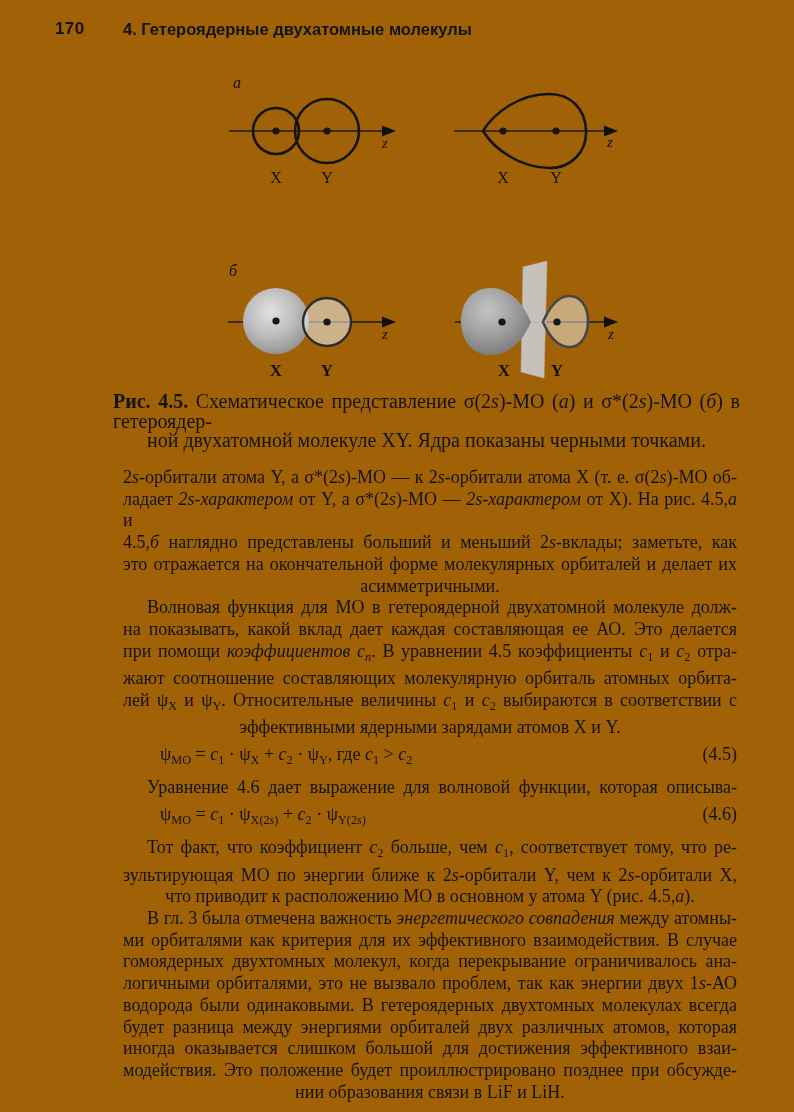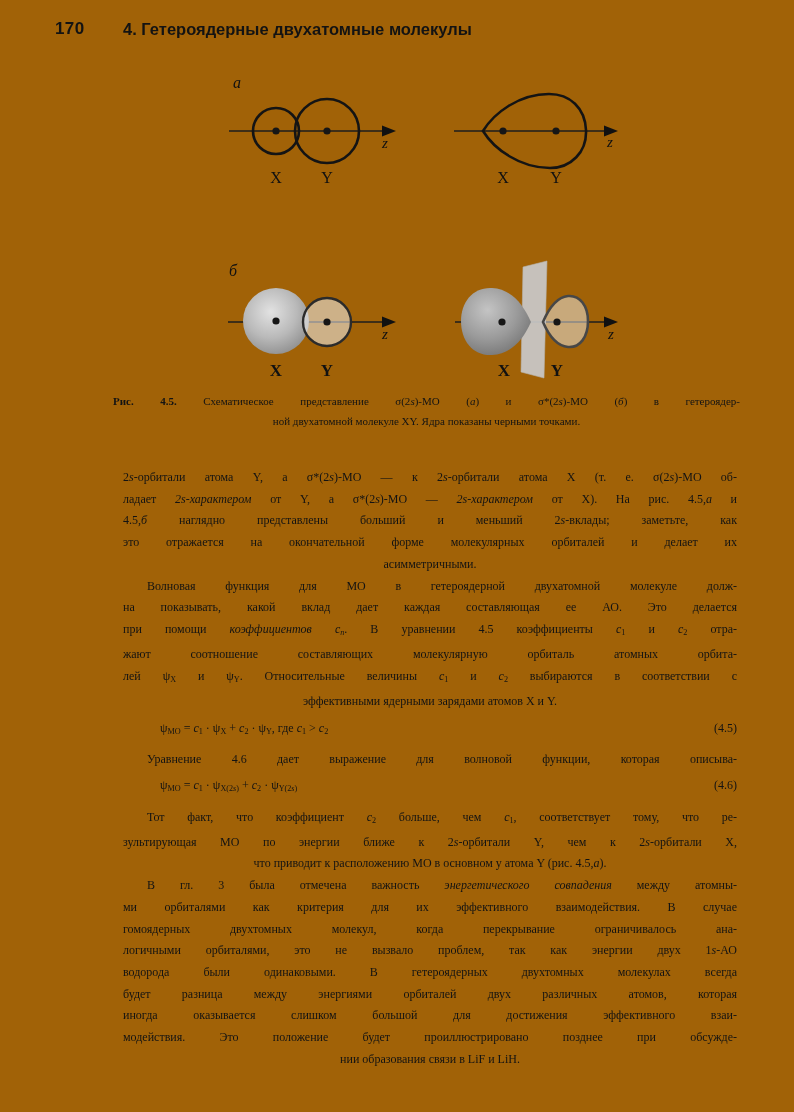--- a/index.html
+++ b/index.html
@@ -3,24 +3,24 @@
 <meta charset="utf-8">
 <style>
   html,body{margin:0;padding:0;background:#e8e8e8;}
   .page{position:relative;width:794px;height:1112px;background:#a16207;overflow:hidden;
         font-family:"Liberation Serif",serif;color:#131313;}
   .pagenum{position:absolute;left:55px;top:19px;
            font-family:"Liberation Sans",sans-serif;font-weight:bold;font-size:17px;letter-spacing:.4px;}
   .chapter{position:absolute;left:123px;top:20px;width:614px;text-align:left;
            font-family:"Liberation Sans",sans-serif;font-weight:bold;font-size:16.5px;}
   .figure{position:absolute;left:0;top:60px;}
-  .caption{position:absolute;left:113px;top:392px;width:627px;font-size:11px;line-height:19.6px;}
+  .caption{position:absolute;left:113px;top:392px;width:627px;font-size:20px;line-height:19.6px;}
   .cap-line{text-align:justify;text-align-last:justify;}
   .cap-line.end{text-align:center;text-align-last:auto;}
-  .content{position:absolute;left:123px;top:467px;width:614px;font-size:12px;line-height:21.7px;}
+  .content{position:absolute;left:123px;top:467px;width:614px;font-size:18px;line-height:21.7px;}
   .bl{text-align:justify;text-align-last:justify;}
   .bl.end{text-align:center;text-align-last:auto;}
   .bl.ind{text-indent:24px;}
   .eqrow{position:relative;margin:5px 0 6px 0;}
   .eqbody{padding-left:37px;}
   .eqnum{position:absolute;right:0;top:0;margin-left:44px;}
   .s-i{font-style:italic;}
   .s-b{font-weight:bold;}
   .s-sub{font-size:.68em;vertical-align:-.3em;}
   .s-isub{font-size:.68em;vertical-align:-.3em;font-style:italic;}

